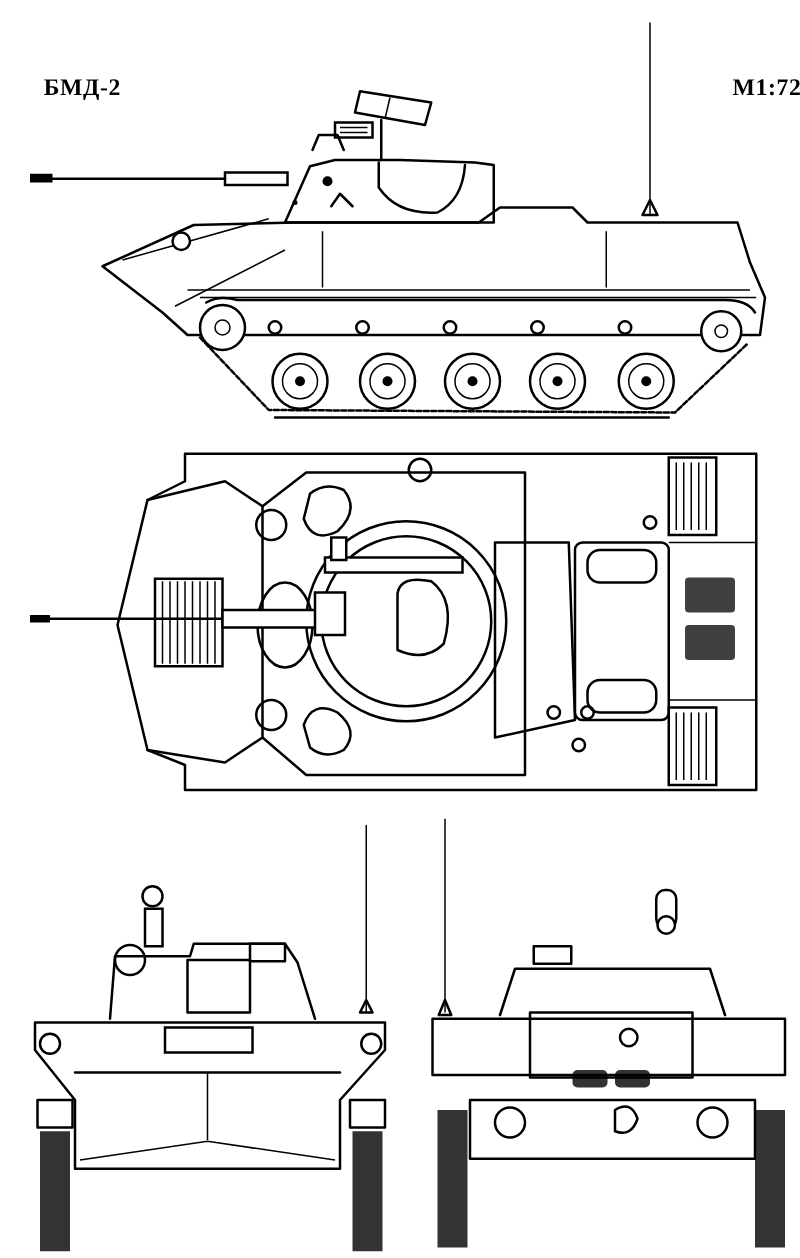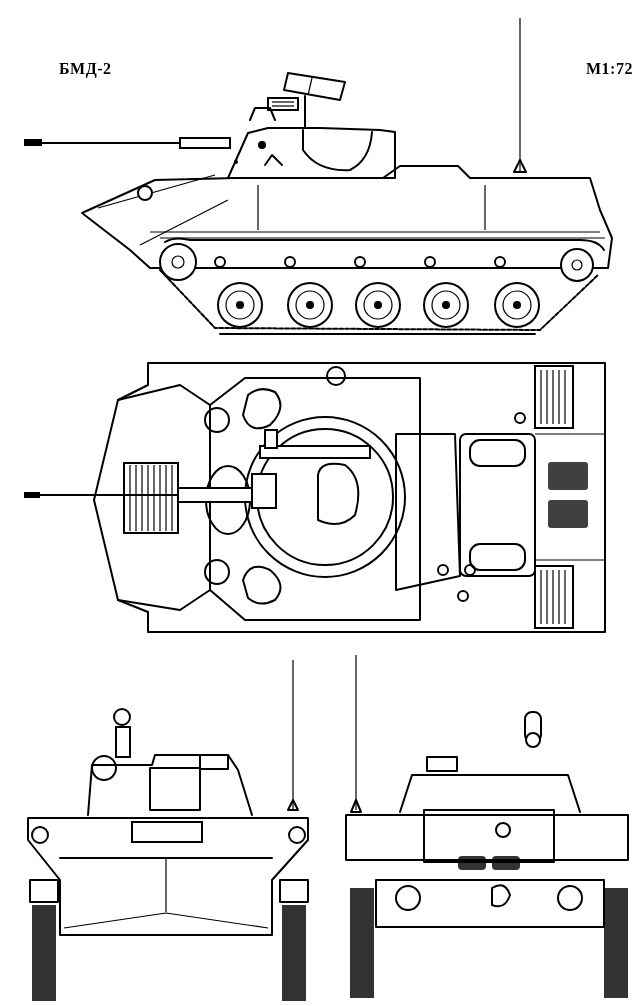--- a/index.html
+++ b/index.html
@@ -1,20 +1,20 @@
 <!DOCTYPE html>
 <html><head>
 <meta charset="utf-8">
 <style>
   html, body { margin: 0; padding: 0; background: #ffffff; }
   body { width: 640px; height: 1006px; position: relative; overflow: hidden;
          font-family: "Liberation Serif", "DejaVu Serif", serif; }
-  .label { position: absolute; font-weight: bold; font-size: 16px; color: #000; letter-spacing: 0.5px; margin-left: 24px; }
+  .label { position: absolute; font-weight: bold; font-size: 19px; color: #000; letter-spacing: 0.5px; }
   #title-label { left: 35px; top: 60px; }
-  #scale-label { left: 562px; top: 60px; text-align: right; }
+  #scale-label { left: 586px; top: 60px; text-align: right; }
   svg.view { position: absolute; left: 0; top: 0; }
   .ln { fill: none; stroke: #000; stroke-width: 2; stroke-linejoin: round; stroke-linecap: round; }
   .th { fill: none; stroke: #000; stroke-width: 1.2; }
   .fk { fill: #000; }
   .wh { fill: #fff; stroke: #000; stroke-width: 2; }
 </style>
 </head>
 <body>
 
 <div id="title-label" class="label">БМД-2</div>

